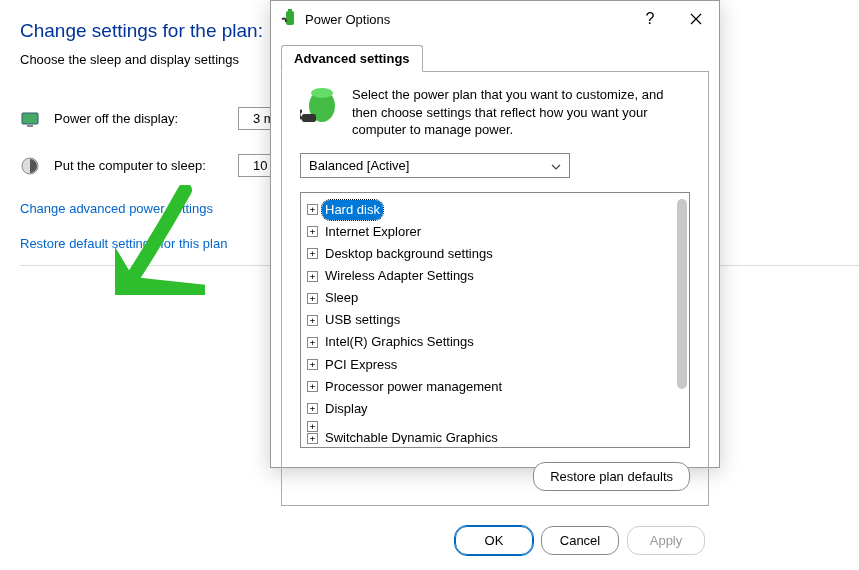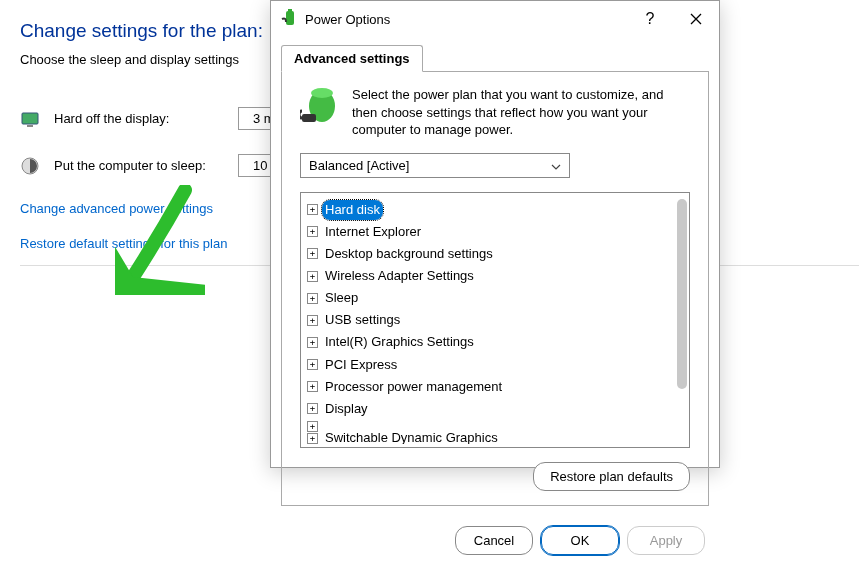--- a/index.html
+++ b/index.html
@@ -228,21 +228,21 @@
   <div class="bg-heading">Change settings for the plan:</div>
   <div class="bg-sub">Choose the sleep and display settings</div>
 
   <div class="bg-row">
     <span class="bg-icon">
       <svg width="20" height="20" viewBox="0 0 20 20">
           <rect x="2" y="4" width="16" height="11" rx="1" fill="#4a6" stroke="#357" stroke-width="1"></rect>
           <rect x="7" y="16" width="6" height="2" fill="#888"></rect>
         </svg>
     </span>
-    <span class="bg-label">Hard off the display:</span>
+    <span class="bg-label">Power off the display:</span>
     <span class="bg-select">3 m</span>
   </div>
 
   <div class="bg-row">
     <span class="bg-icon">
       <svg width="20" height="20" viewBox="0 0 20 20">
           <circle cx="10" cy="10" r="8" fill="#ddd" stroke="#888"></circle>
           <path d="M10 3 A7 7 0 0 1 10 17" fill="#555"></path>
         </svg>
     </span>
@@ -360,17 +360,17 @@
           </div>
         </div>
     </div>
 
     <div class="restore-row">
       <button class="btn">Restore plan defaults</button>
     </div>
   </div>
 
   <div class="dialog-footer">
+    <button class="btn btn-primary">OK</button>
     <button class="btn">Cancel</button>
-    <button class="btn btn-primary">OK</button>
     <button class="btn btn-disabled">Apply</button>
   </div>
 </div>
 
 </body></html>

